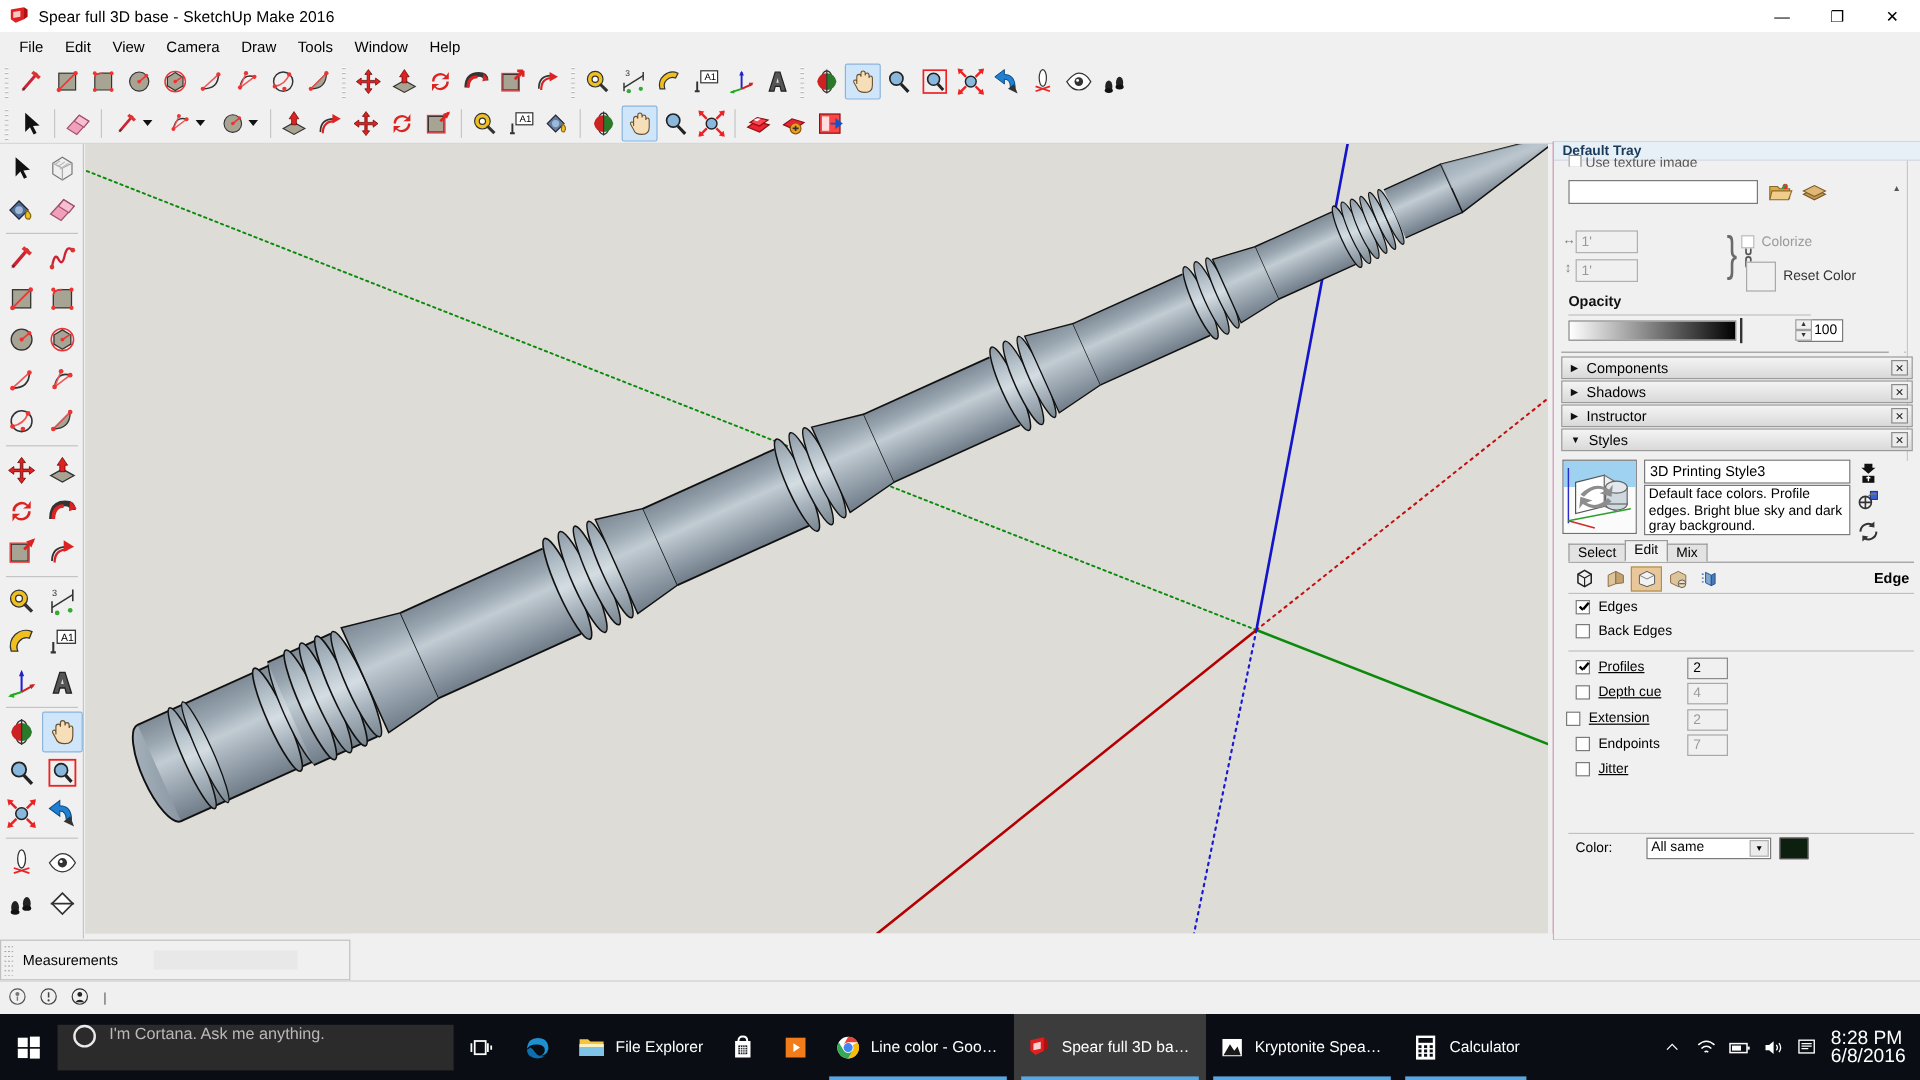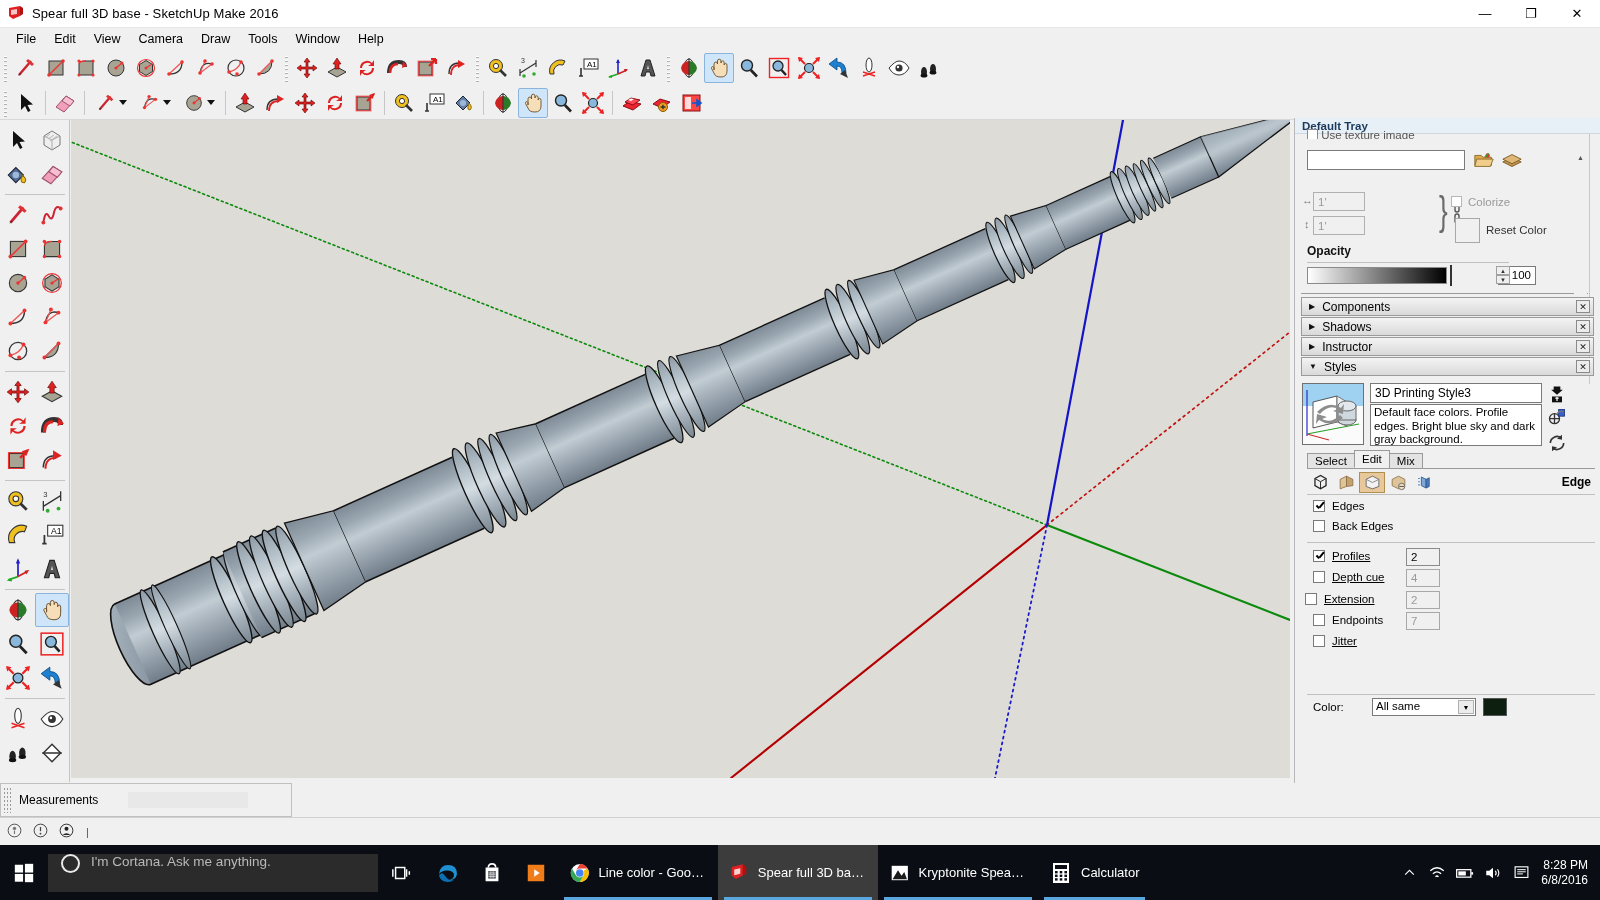--- a/index.html
+++ b/index.html
@@ -216,21 +216,21 @@
   .tb-item {
     height: 55px; display: flex; align-items: center; padding: 0 11px; position: relative; cursor: default;
     max-width: 160px;
   }
   .tb-item.active { background: #3c3c3c; }
   .tb-item .lbl { font-size: 13px; color: #fff; margin-left: 8px; white-space: nowrap; overflow: hidden; text-overflow: ellipsis; }
   .tb-item .under { position: absolute; bottom: 0; left: 6px; right: 6px; height: 3px; background: #5aa7e0; }
   .tb-pin { width: 44px; height: 55px; display: flex; align-items: center; justify-content: center; cursor: default; }
   .tray-right { margin-left: auto; display: flex; align-items: center; height: 55px; }
   .tr-ico { width: 28px; height: 55px; display: flex; align-items: center; justify-content: center; color: #fff; cursor: default; }
-  .clock { color: #fff; font-size: 12px; text-align: right; line-height: 15px; padding: 0 12px 0 6px; cursor: default; }
+  .clock { color: #fff; font-size: 16px; text-align: left; line-height: 15px; padding: 0 12px 0 6px; cursor: default; }
 </style>
 </head>
 <body>
 
 <div id="app">
 
   <div class="titlebar">
     <div class="title-icon">
       <svg width="18" height="18" viewBox="0 0 18 18">
         <path d="M2 3 L13 1 L13 11 L6 14 L2 11 Z" fill="#e02020"></path>
@@ -1407,20 +1407,29 @@
         </svg>
     </div>
 
     <div class="tb-pin">
       <svg width="24" height="24" viewBox="0 0 24 24">
           <path d="M21 13 Q21 4 12 4 Q4 4 3 13 Q6 9 12 9.5 Q18 10 18 14 Q18 18 13 19 Q20 19 21 13 Z" fill="#1e90d0"></path>
           <path d="M3 14 Q4 21 12 21 Q16 21 18 19 Q13 20 10 16 Q8 13 6 12 Z" fill="#0b6fb0"></path>
         </svg>
     </div>
 
+    <div class="tb-item">
+      <svg width="24" height="24" viewBox="0 0 24 24">
+          <path d="M2 5 L9 5 L11 7 L22 7 L22 19 L2 19 Z" fill="#f5c542"></path>
+          <path d="M2 9 L22 9 L22 19 L2 19 Z" fill="#ffd968"></path>
+          <rect x="2" y="11" width="20" height="8" fill="#7fc4e8"></rect>
+          <rect x="2" y="9" width="20" height="2.5" fill="#fff0c0"></rect>
+        </svg>
+      <span class="lbl">File Explorer</span>
+    </div>
 
     <div class="tb-pin">
       <svg width="22" height="22" viewBox="0 0 24 24">
           <path d="M5 6 L19 6 L19 21 L5 21 Z" fill="#fff"></path>
           <path d="M8 6 Q8 2 12 2 Q16 2 16 6" fill="none" stroke="#fff" stroke-width="1.8"></path>
           <rect x="8" y="10" width="8" height="8" fill="#0a0e14"></rect>
           <path d="M8 12 L16 12 M8 14 L16 14 M8 16 L16 16 M10 10 L10 18 M12 10 L12 18 M14 10 L14 18" stroke="#fff" stroke-width=".8"></path>
         </svg>
     </div>
 

